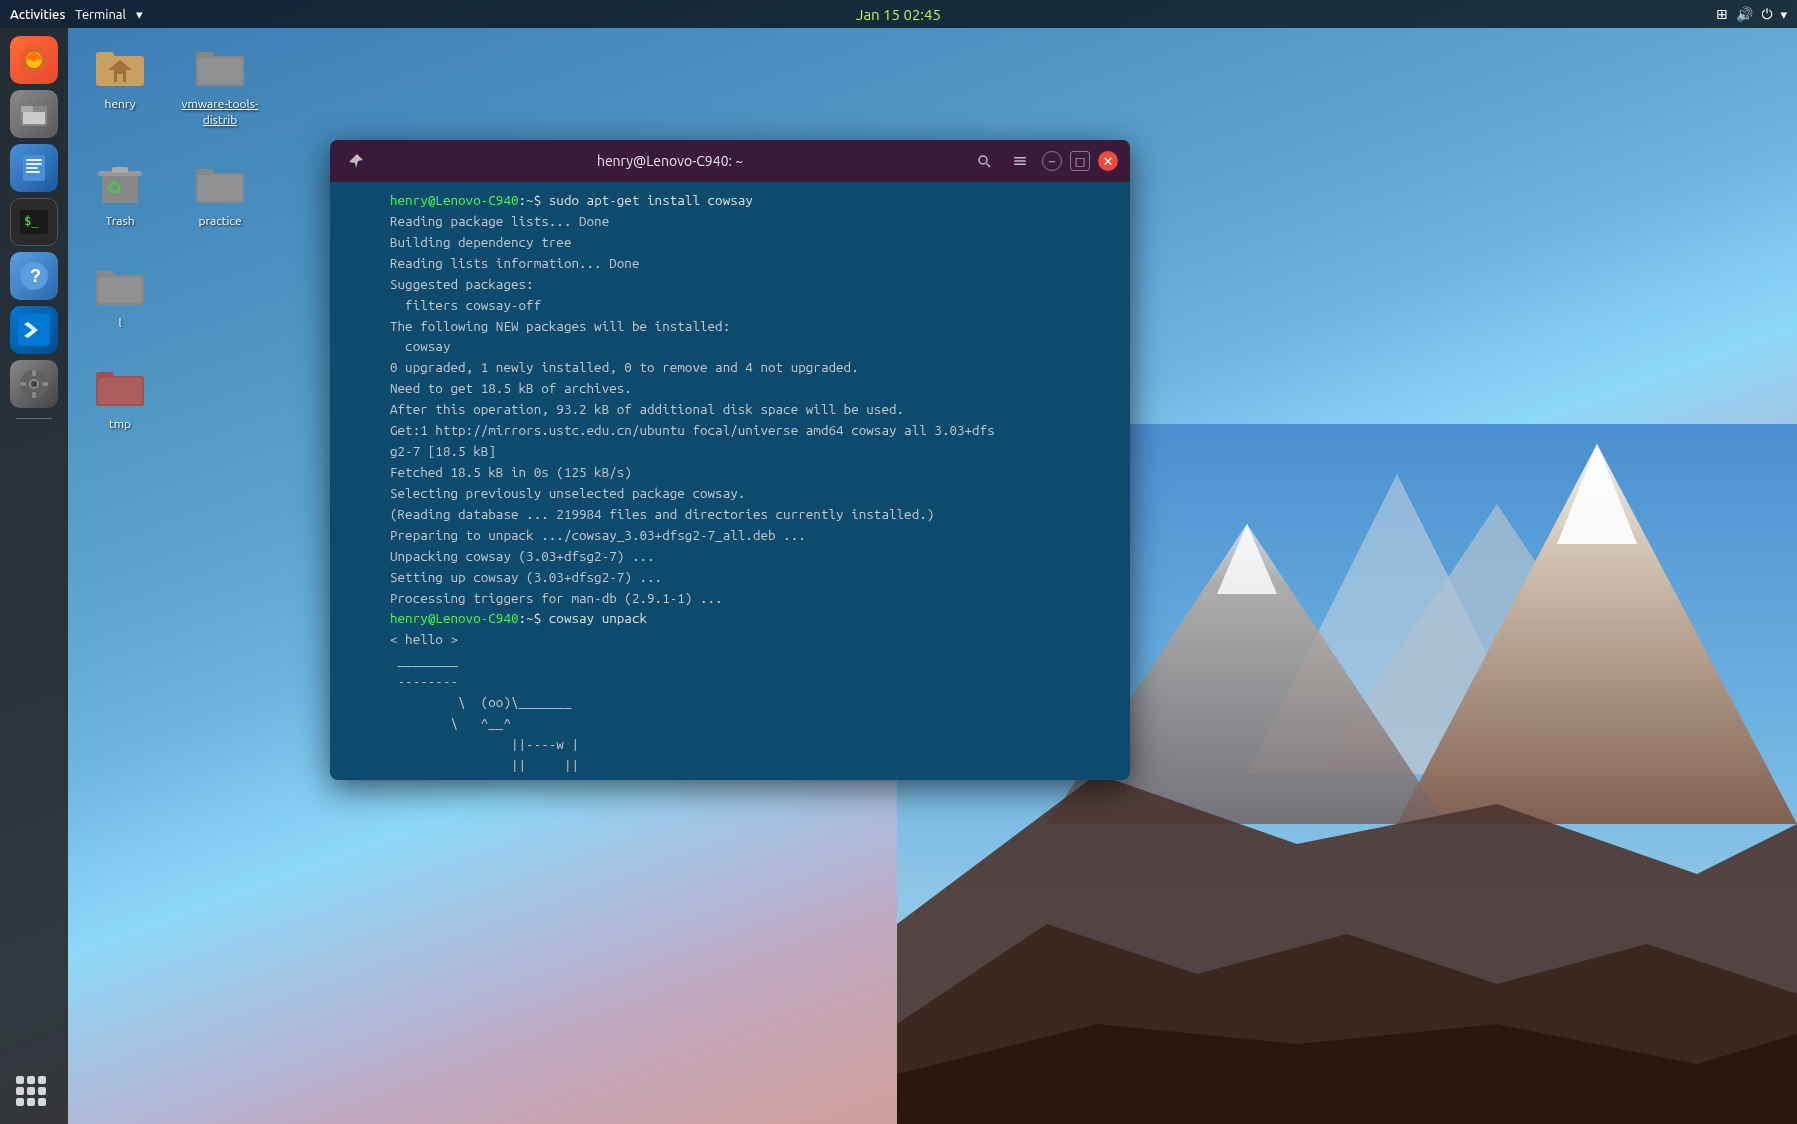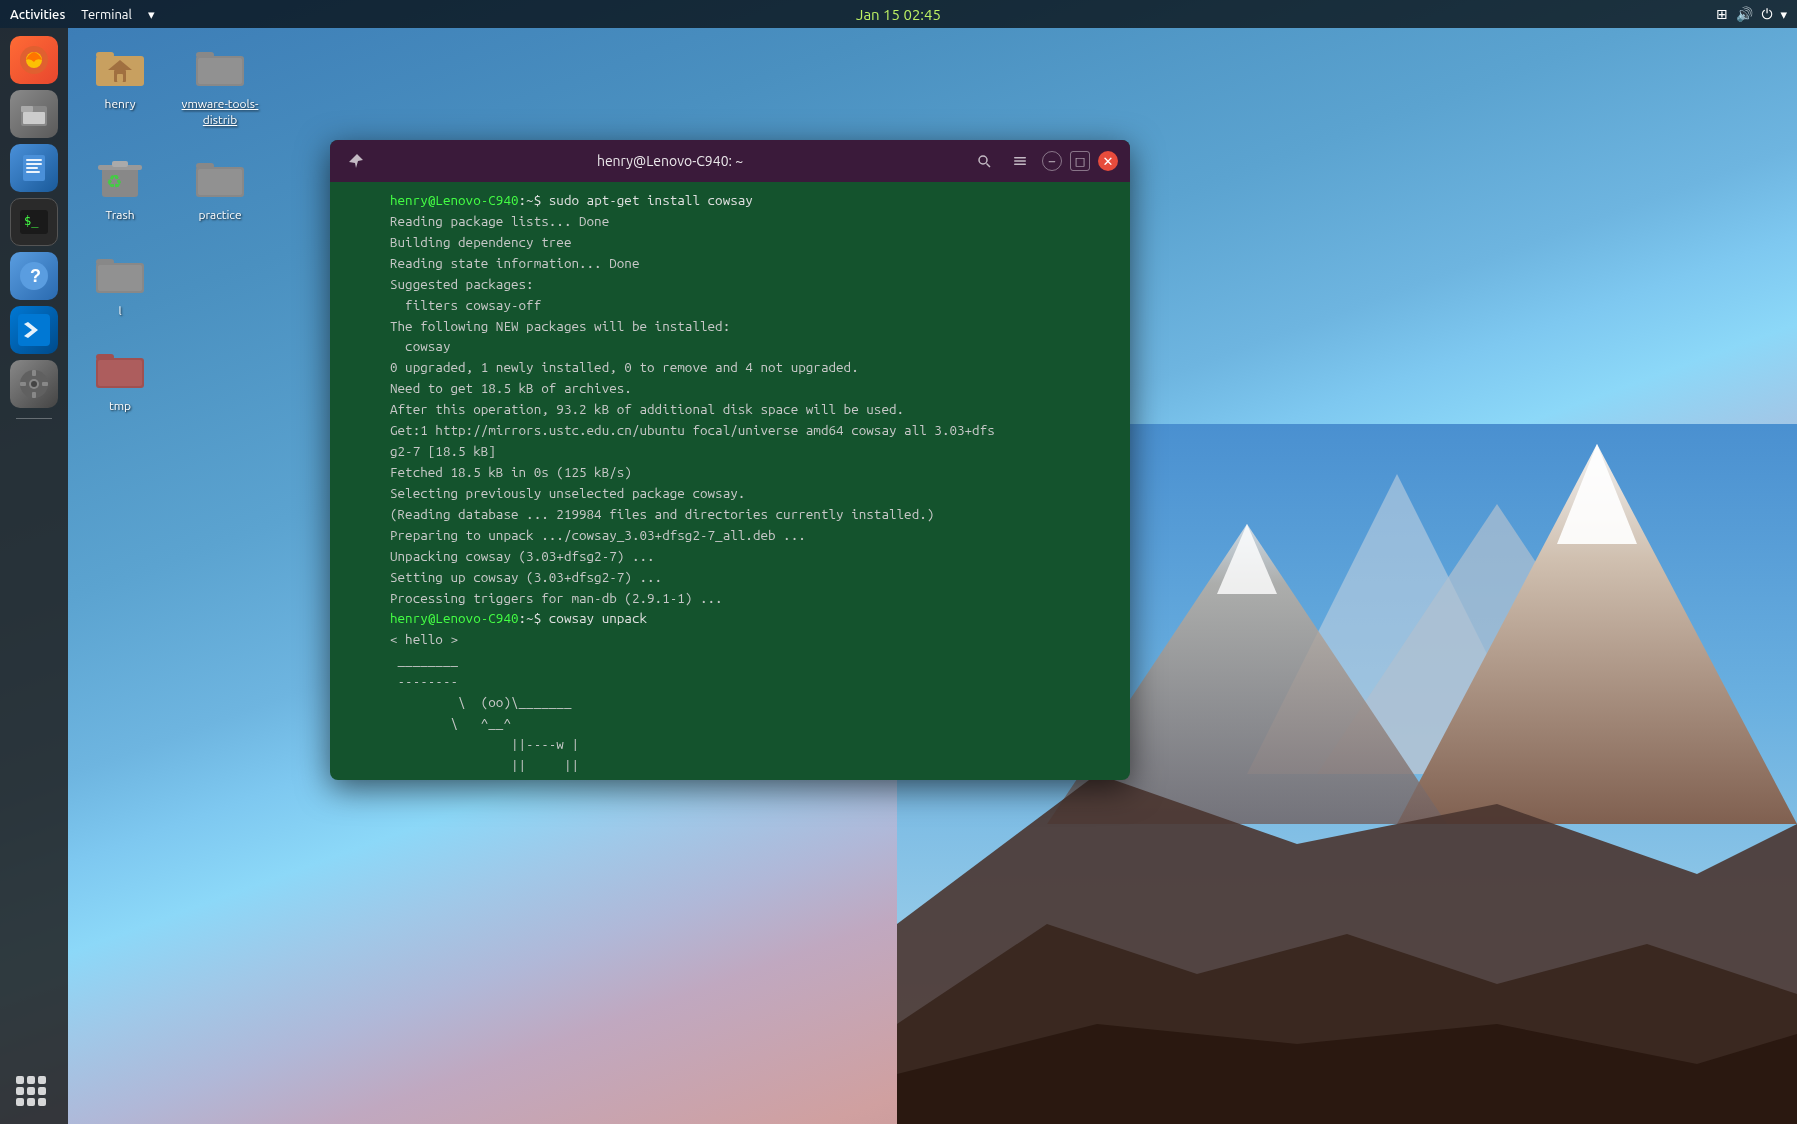--- a/index.html
+++ b/index.html
@@ -43,21 +43,21 @@
       justify-content: space-between;
       padding: 0 10px;
       z-index: 100;
       color: white;
       font-size: 13px;
     }
 
     .topbar-left {
       display: flex;
       align-items: flex-start;
-      gap: 16px;
+      gap: 10px;
     }
 
     .topbar-center {
       position: absolute;
       left: 50%;
       transform: translateX(-50%);
       font-size: 15px;
       color: #bef264;
     }
 
@@ -159,21 +159,21 @@
       background: rgba(255,255,255,0.8);
     }
 
     
     .desktop-icons {
       position: absolute;
       top: 40px;
       left: 80px;
       display: flex;
       flex-direction: column;
-      gap: 4px;
+      gap: 10px;
     }
 
     .desktop-icon-row {
       display: flex;
       gap: 20px;
       align-items: flex-start;
     }
 
     .desktop-icon {
       display: flex;
@@ -200,21 +200,21 @@
       line-height: 1.3;
     }
 
     
     .terminal-window {
       position: absolute;
       top: 140px;
       left: 330px;
       width: 800px;
       height: 640px;
-      background: #14532d;
+      background: #0c4a6e;
       border-radius: 8px;
       box-shadow: 0 8px 32px rgba(0,0,0,0.6);
       display: flex;
       flex-direction: column;
       z-index: 200;
       overflow: hidden;
     }
 
     .terminal-titlebar {
       height: 42px;
@@ -572,21 +572,21 @@
       <span>✕</span>
     </div>
   </div>
 
   <div class="terminal-content">
     <div>
       <span class="prompt">henry@Lenovo-C940</span><span class="cmd">:~$ sudo apt-get install cowsay</span>
     </div>
     <div><span class="output">Reading package lists... Done</span></div>
     <div><span class="output">Building dependency tree</span></div>
-    <div><span class="output">Reading state information... Done</span></div>
+    <div><span class="output">Reading lists information... Done</span></div>
     <div><span class="output">Suggested packages:</span></div>
     <div><span class="output">&nbsp;&nbsp;filters cowsay-off</span></div>
     <div><span class="output">The following NEW packages will be installed:</span></div>
     <div><span class="output">&nbsp;&nbsp;cowsay</span></div>
     <div><span class="output">0 upgraded, 1 newly installed, 0 to remove and 4 not upgraded.</span></div>
     <div><span class="output">Need to get 18.5 kB of archives.</span></div>
     <div><span class="output">After this operation, 93.2 kB of additional disk space will be used.</span></div>
     <div><span class="output">Get:1 http://mirrors.ustc.edu.cn/ubuntu focal/universe amd64 cowsay all 3.03+dfs</span></div>
     <div><span class="output">g2-7 [18.5 kB]</span></div>
     <div><span class="output">Fetched 18.5 kB in 0s (125 kB/s)</span></div>

